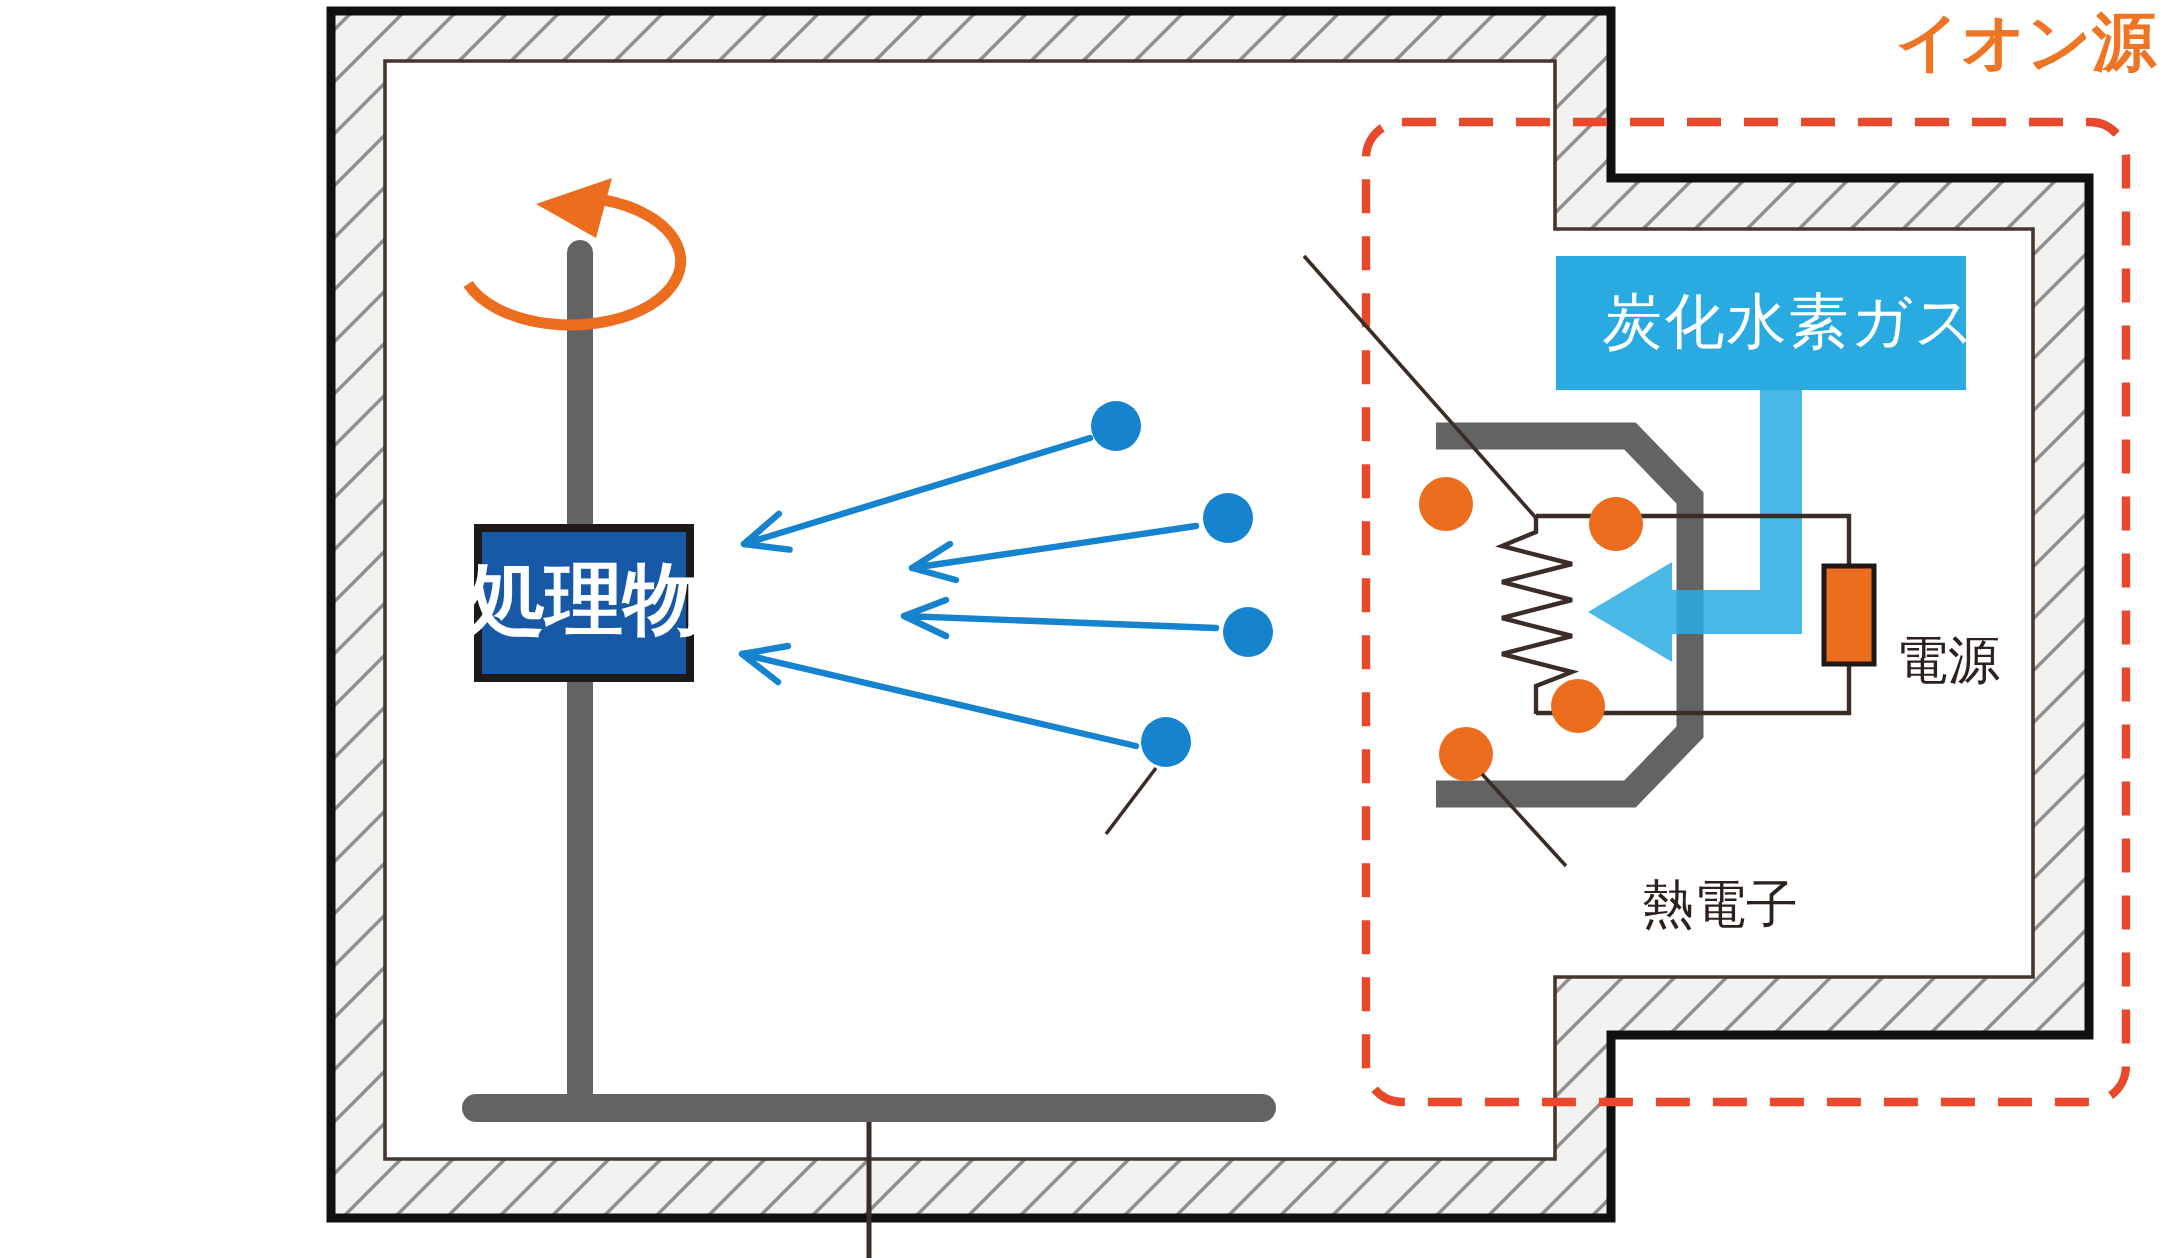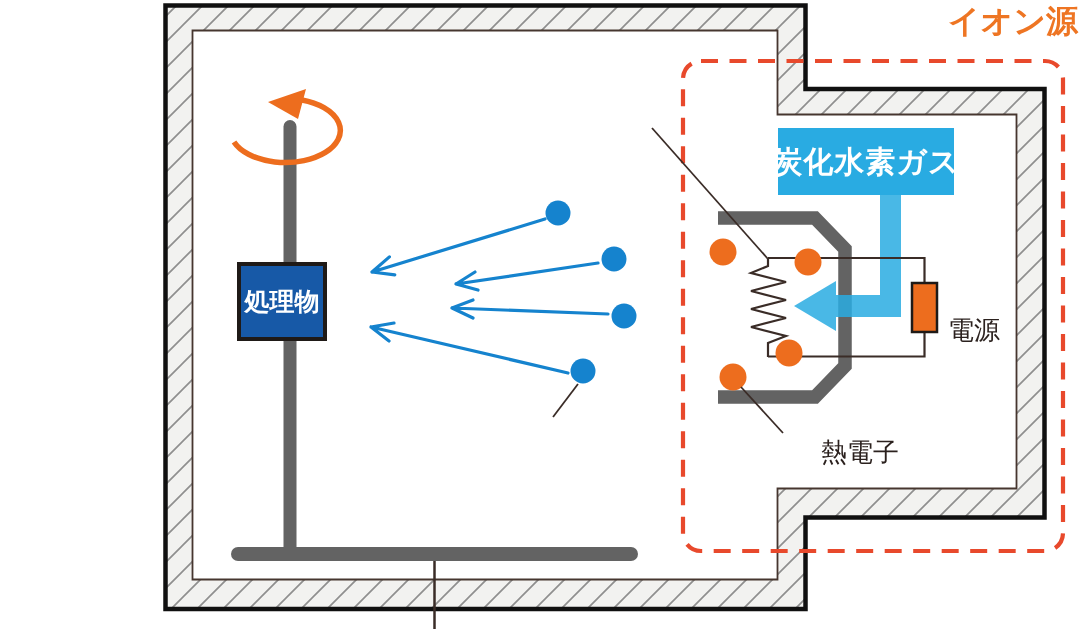--- a/index.html
+++ b/index.html
@@ -14,27 +14,27 @@
     background:#ffffff;border:2.5px solid #595757;box-sizing:border-box;
     display:flex;align-items:center;justify-content:center;
     font-size:33px;font-weight:bold;color:#231815;letter-spacing:1px;
   }
   .ion-source{right:2px;top:4px;font-size:32px;font-weight:bold;color:var(--orange-text,#EE7523);}
   .filament{left:484px;top:92px;font-size:24px;color:var(--ink,#2B211E);letter-spacing:1px;}
   .gas-box{
     left:778px;top:128px;width:176px;height:67px;
     background:var(--cyan,#29ABE2);
     display:flex;align-items:center;justify-content:center;
-    font-size:30px;font-weight:bold;color:#ffffff;letter-spacing:1px;
+    font-size:30px;font-weight:normal;color:#ffffff;letter-spacing:1px;padding-left:29px;
   }
   .workpiece-box{
-    left:237px;top:262px;width:90px;height:79px;box-sizing:border-box;
+    left:237px;top:262px;width:110px;height:79px;box-sizing:border-box;
     background:var(--deep-blue,#1759A7);border:4px solid #1f1a17;
     display:flex;align-items:center;justify-content:center;
-    font-size:25px;font-weight:bold;color:#ffffff;
+    font-size:39px;font-weight:bold;color:#ffffff;
   }
   .ion-label{left:366px;top:422px;font-size:29px;font-weight:bold;color:var(--blue,#1583CE);letter-spacing:1px;}
   .power-label{left:948px;top:276px;font-size:26px;color:var(--ink,#2B211E);margin-top:40px;}
   .electron-label{left:786px;top:438px;font-size:26px;color:var(--ink,#2B211E);margin-left:35px;}
 </style>
 </head>
 <body>
 
 <div class="stage">
 

